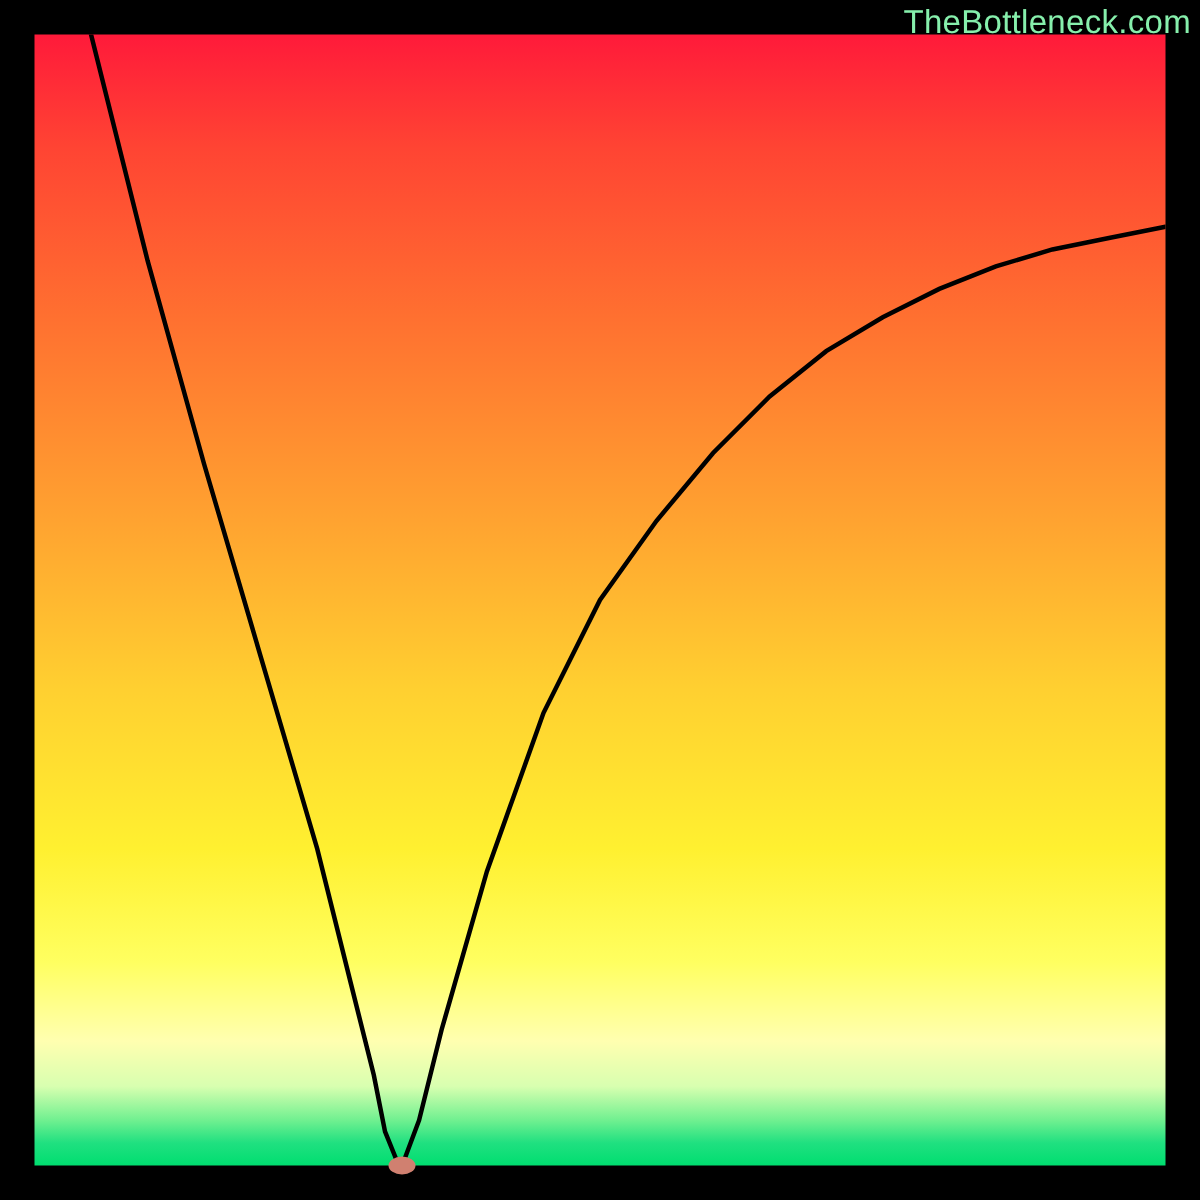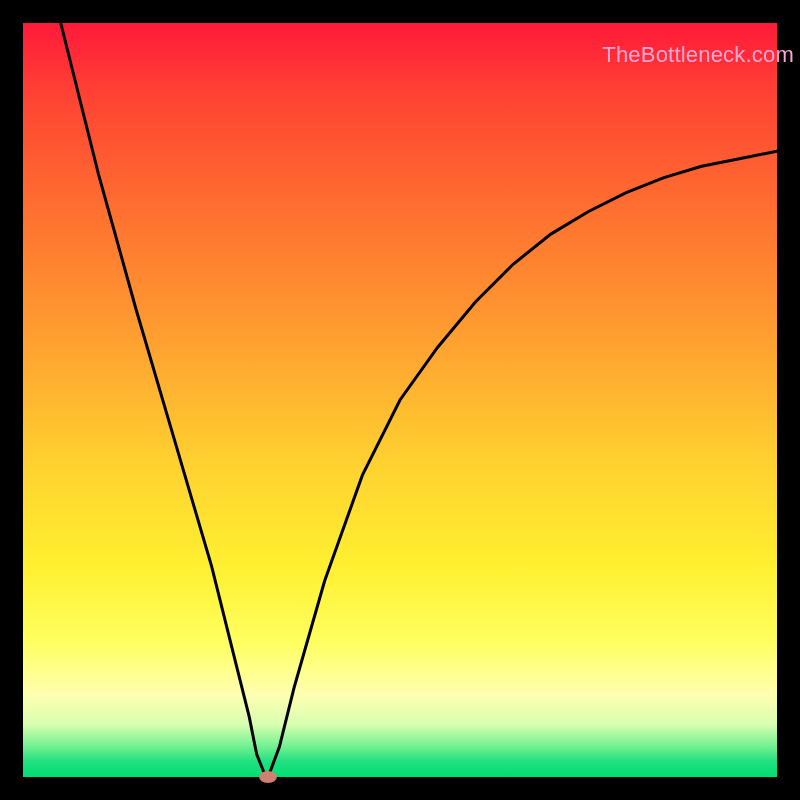--- a/index.html
+++ b/index.html
@@ -53,26 +53,25 @@
     width: 18px;
     height: 12px;
     border-radius: 50%;
     background: #d08070;
     transform: translate(-50%, -50%);
   }
   .watermark {
     position: absolute;
     top: 2px;
     right: 6px;
-    color: #f9a8d4;
+    color: #86efac;
     font-size: 22px;
     font-weight: 400;
     letter-spacing: 0.2px;
     z-index: 10;
-    margin-top: 40px;
   }
 </style>
 </head>
 <body>
 
 <div class="watermark">TheBottleneck.com</div>
 
 <div class="frame">
 
   <div class="gradient"></div>

